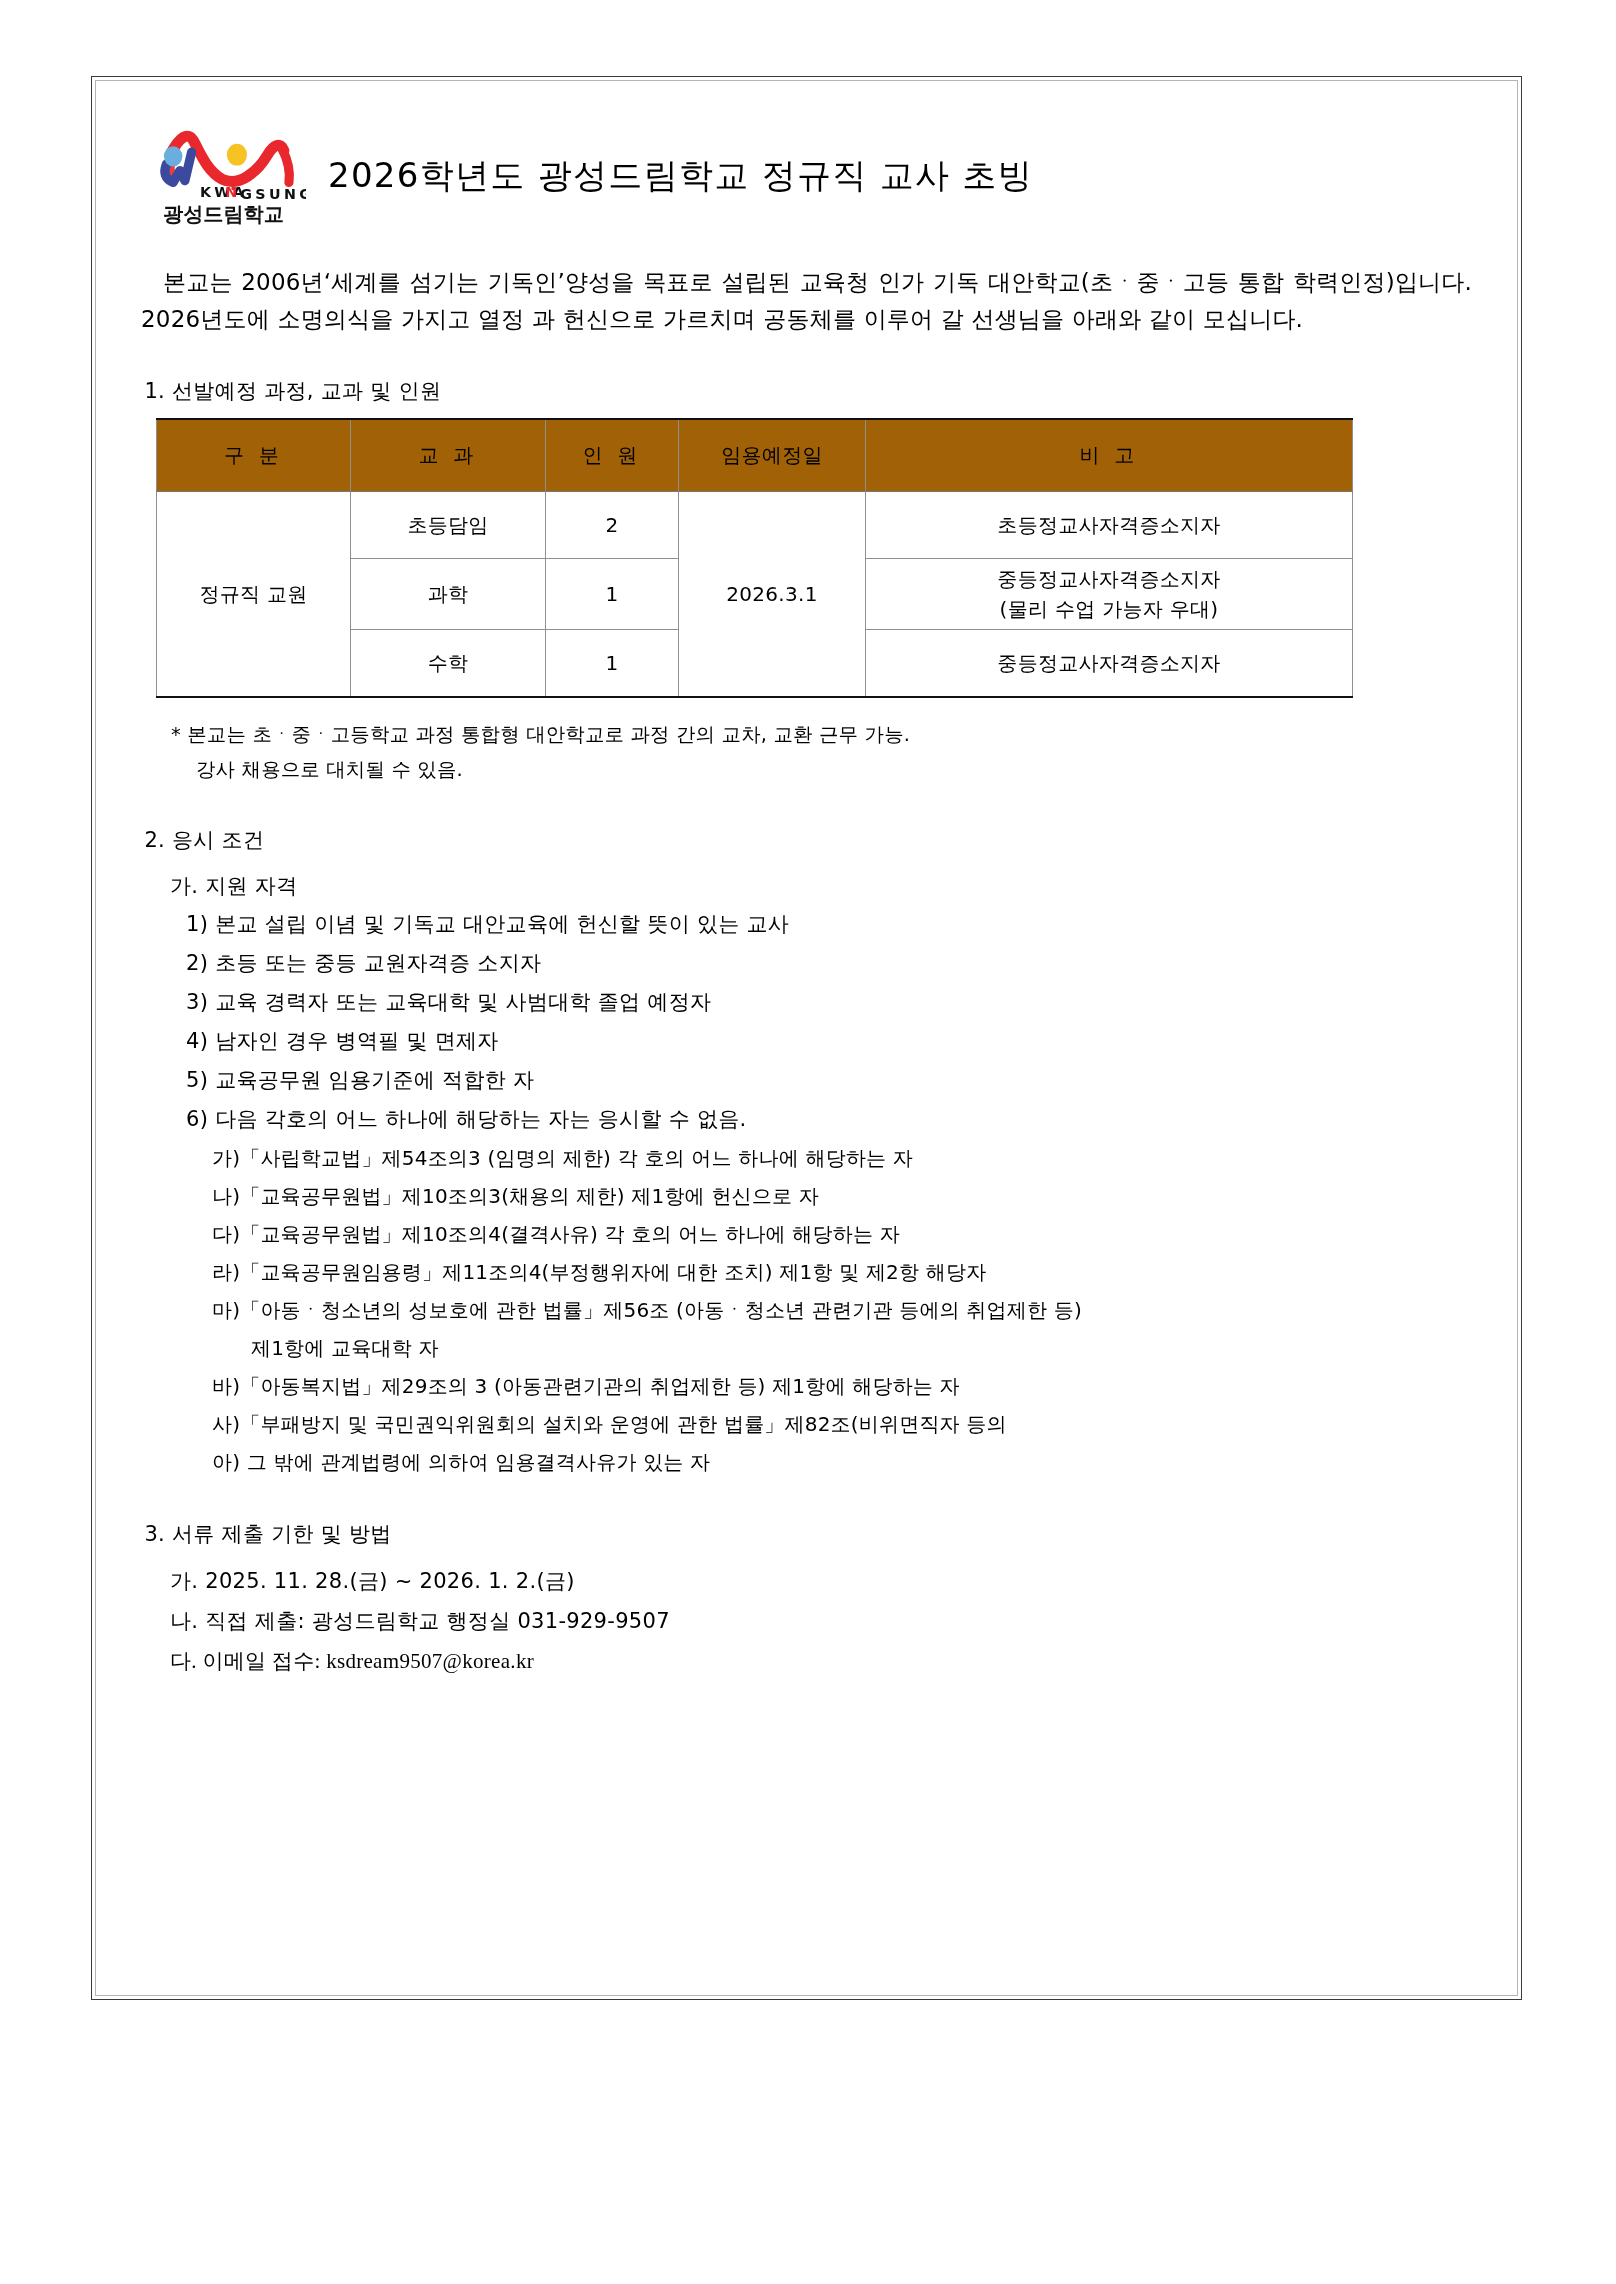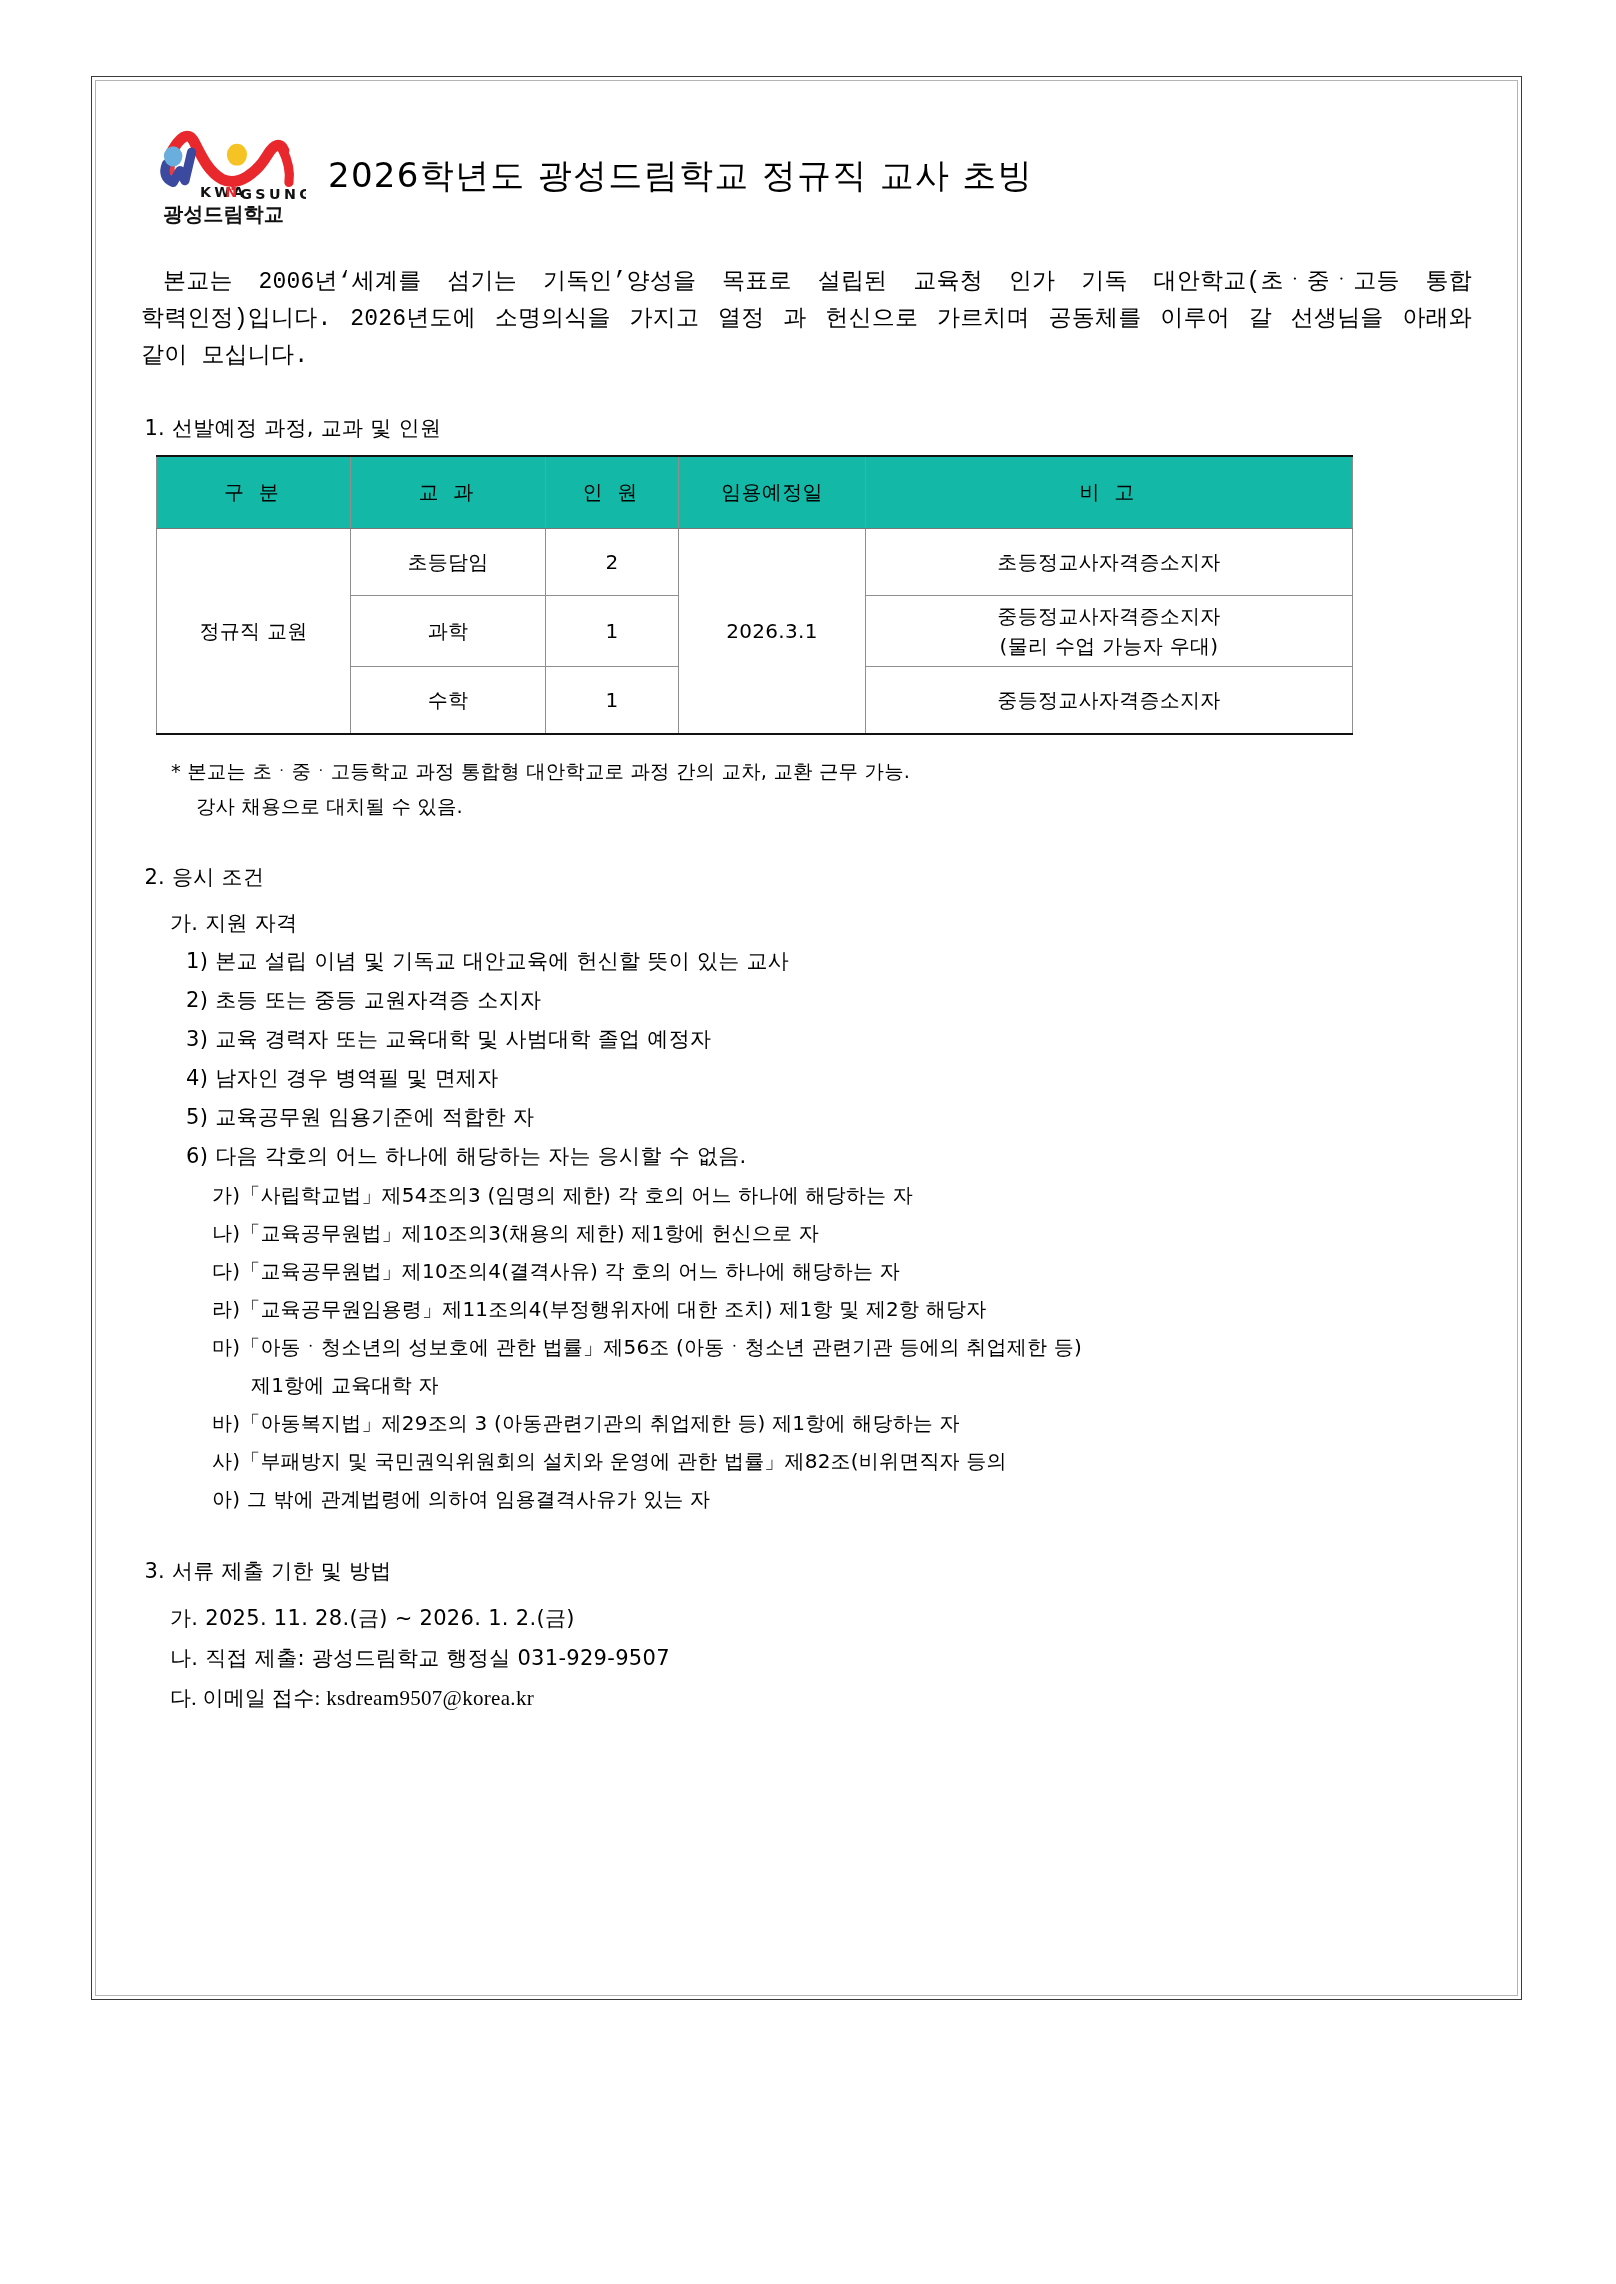--- a/index.html
+++ b/index.html
@@ -69,21 +69,20 @@
   }
 
   
   .intro {
     margin-top: 37px;
     font-size: 23px;
     line-height: 37px;
     letter-spacing: 0.2px;
     text-align: justify;
     word-break: keep-all;
-    font-family: Liberation Mono, monospace;
   }
   .intro .indent-first { padding-left: 22px; }
 
   
   .section-heading {
     font-size: 21px;
     margin-top: 39px;
     margin-bottom: 13.5px;
     letter-spacing: 0.3px;
     padding-left: 3.4px;
@@ -102,21 +101,21 @@
   table.recruit-table td {
     border: 0.8px solid #8f8f8f;
     text-align: center;
     vertical-align: middle;
     font-size: 20px;
     font-weight: 400;
     padding: 5px 3.4px;
     letter-spacing: 0.3px;
   }
   table.recruit-table thead th {
-    background: #14b8a6;
+    background: #a16207;
     height: 61px;
     border-bottom: 1.7px solid #777;
     letter-spacing: 4.2px;
   }
   table.recruit-table thead th.tight { letter-spacing: 0.3px; }
   table.recruit-table tbody td { height: 56px; }
   td.col-gubun { letter-spacing: 2.5px; }
   .two-line { line-height: 30px; }
 
   col.c1 { width: 194px; }

